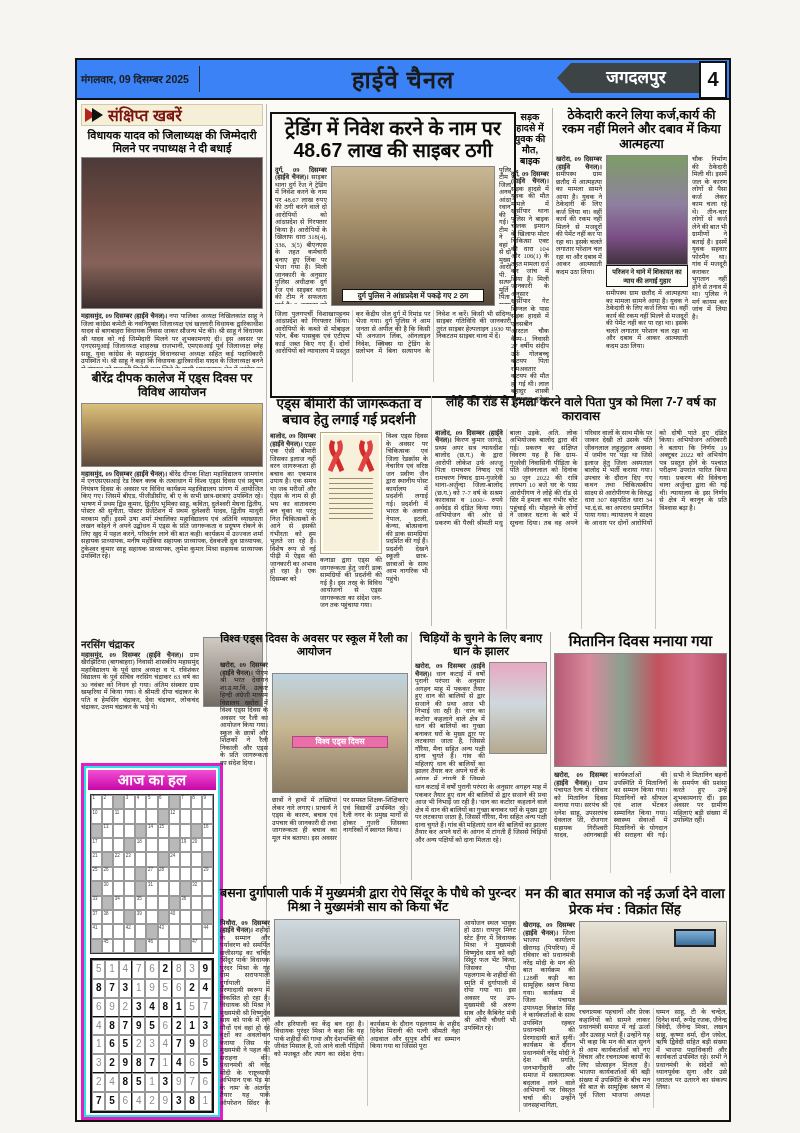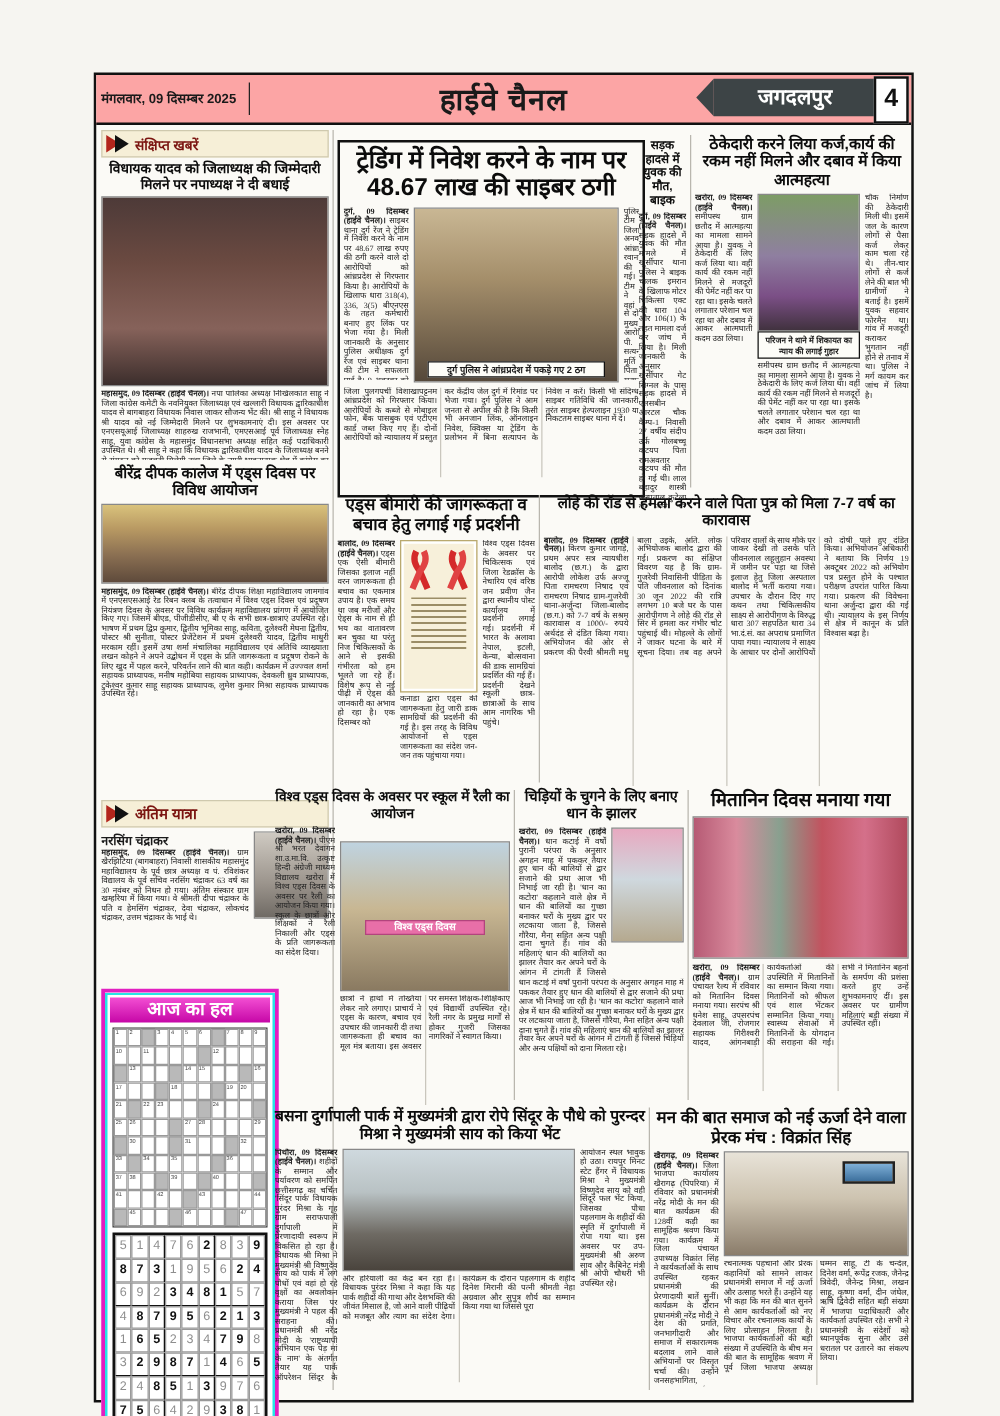--- a/index.html
+++ b/index.html
@@ -1,21 +1,21 @@
 <!DOCTYPE html>
 <html><head>
 <meta charset="utf-8">
 <style>
   html,body{margin:0;padding:0;background:#e9e7e2;}
   .canvas{position:relative;width:800px;height:1133px;background:#f6f5f1;margin:0 auto;overflow:hidden;
           font-family:"Liberation Serif","DejaVu Serif",serif;color:#1a1a1a;}
   .sheet{position:absolute;left:75px;top:58px;width:652px;height:1060px;background:#fbfaf6;border:2px solid #111;}
   .abs{position:absolute;}
   
-  .hdr{position:absolute;left:0;top:0;width:100%;height:38px;border-bottom:2px solid #111;background:#fca5a5;}
+  .hdr{position:absolute;left:0;top:0;width:100%;height:38px;border-bottom:2px solid #111;background:#3b82f6;}
   .hdr-date{position:absolute;left:4px;top:6px;width:118px;height:26px;border-right:1.5px solid #222;
             font-family:"Liberation Sans",sans-serif;font-weight:bold;font-size:10.5px;line-height:26px;}
   .hdr-title{position:absolute;left:0;right:0;top:2px;text-align:center;font-family:"Liberation Sans",sans-serif;
              font-weight:bold;font-size:24px;letter-spacing:1px;}
   .hdr-ed{position:absolute;right:28px;top:3px;width:130px;height:30px;background:#3d4446;color:#fff;
           font-family:"Liberation Sans",sans-serif;font-weight:bold;font-size:17px;text-align:center;line-height:30px;}
   .hdr-ed:before{content:"";position:absolute;left:-14px;top:0;border-right:14px solid #3d4446;
                  border-top:15px solid transparent;border-bottom:15px solid transparent;}
   .hdr-pg{position:absolute;right:2px;top:1px;width:24px;height:34px;background:#fff;border:2px solid #111;
           font-family:"Liberation Sans",sans-serif;font-weight:bold;font-size:20px;text-align:center;line-height:32px;color:#111;}
@@ -77,47 +77,40 @@
  <div class="sheet">
 
   <div class="hdr">
     <div class="hdr-date">मंगलवार, 09 दिसम्बर 2025</div>
     <div class="hdr-title">हाईवे चैनल</div>
     <div class="hdr-ed">जगदलपुर</div>
     <div class="hdr-pg">4</div>
   </div>
 
   <div class="abs" style="left:4px;top:44px;width:182px;">
-    <div class="sec-head" style="height:20px;font-size:11px;">
+    <div class="sec-head" style="height:20px;font-size:16px;">
       <span class="sec-arrows">
             <span class="tri red"></span>
             <span class="tri"></span>
           </span>
       <span>संक्षिप्त खबरें</span>
     </div>
     <div class="hl" style="font-size:11px;margin-top:3px;">विधायक यादव को जिलाध्यक्ष की जिम्मेदारी मिलने पर नपाध्यक्ष ने दी बधाई</div>
     <div class="ph p-group1" style="height:150px;margin-top:3px;"></div>
     <div class="body-t" style="height:56px;margin-top:3px;">
       <span class="dl">महासमुंद, 09 दिसम्बर (हाईवे चैनल)।</span>
       <span>नपा पालिका अध्यक्ष निखिलकांत साहू ने जिला कांग्रेस कमेटी के नवनियुक्त जिलाध्यक्ष एवं खल्लारी विधायक द्वारिकाधीश यादव से बागबाहरा विधायक निवास जाकर सौजन्य भेंट की। श्री साहू ने विधायक श्री यादव को नई जिम्मेदारी मिलने पर शुभकामनाएं दी। इस अवसर पर एनएसयूआई जिलाध्यक्ष शाहरुख राजभानी, एमएसआई पूर्व जिलाध्यक्ष स्नेह साहू, युवा कांग्रेस के महासमुंद विधानसभा अध्यक्ष सहित कई पदाधिकारी उपस्थित थे। श्री साहू ने कहा कि विधायक द्वारिकाधीश यादव के जिलाध्यक्ष बनने से संगठन को मजबूती मिलेगी तथा जिले के न्यारी भावनात्मक क्षेत्र में कांग्रेस का परचम लहराएगा।</span>
     </div>
     <div class="hl" style="font-size:12px;margin-top:4px;">बीरेंद्र दीपक कालेज में एड्स दिवस पर विविध आयोजन</div>
     <div class="ph p-class" style="height:62px;margin-top:3px;"></div>
     <div class="body-t" style="height:164px;margin-top:3px;">
       <span class="dl">महासमुंद, 09 दिसम्बर (हाईवे चैनल)।</span>
       <span>बीरेंद्र दीपक शिक्षा महाविद्यालय जामगांव में एनएसएसआई रेड रिबन क्लब के तत्वाधान में विश्व एड्स दिवस एवं प्रदूषण नियंत्रण दिवस के अवसर पर विविध कार्यक्रम महाविद्यालय प्रांगण में आयोजित किए गए। जिसमें बीएड, पीजीडीसीए, बी ए के सभी छात्र-छात्राएं उपस्थित रहे। भाषण में प्रथम द्विप्र कुमार, द्वितीय भूमिका साहू, कविता, दुलेश्वरी मेघना द्वितीय, पोस्टर श्री सुनीता, पोस्टर प्रेजेंटेशन में प्रथम दुलेश्वरी यादव, द्वितीय माधुरी मरकाम रहीं। इसमें उषा शर्मा मंचालिका महाविद्यालय एवं अतिथि व्याख्याता लखन कोहने ने अपने उद्बोधन में एड्स के प्रति जागरूकता व प्रदूषण रोकने के लिए खुद में पहल करने, परिवर्तन लाने की बात कही। कार्यक्रम में उज्ज्वल शर्मा सहायक प्राध्यापक, मनीष महोबिया सहायक प्राध्यापक, देवकली ध्रुव प्राध्यापक, टुकेश्वर कुमार साहू सहायक प्राध्यापक, लुमेश कुमार मिश्रा सहायक प्राध्यापक उपस्थित रहे।</span>
     </div>
 
-    <div class="sec-head" style="height:20px;font-size:12px;margin-top:6px;">
-      <span class="sec-arrows">
-            <span class="tri red"></span>
-            <span class="tri"></span>
-          </span>
-      <span>अंतिम यात्रा</span>
-    </div>
     <div style="margin-top:3px;overflow:hidden;">
       <div class="ph p-portrait" style="float:right;width:58px;height:68px;margin-left:4px;"></div>
       <div class="obit-name">नरसिंग चंद्राकर</div>
       <div class="body-t" style="height:104px;">
         <span class="dl">महासमुंद, 09 दिसम्बर (हाईवे चैनल)।</span>
         <span>ग्राम खैरझिटिया (बागबाहरा) निवासी शासकीय महासमुंद महाविद्यालय के पूर्व छात्र अध्यक्ष व पं. रविशंकर विद्यालय के पूर्व सचिव नरसिंग चंद्राकर 63 वर्ष का 30 नवंबर को निधन हो गया। अंतिम संस्कार ग्राम खम्हरिया में किया गया। वे श्रीमती दीपा चंद्राकर के पति व हेमसिंग चंद्राकर, देवा चंद्राकर, लोकचंद चंद्राकर, उत्तम चंद्राकर के भाई थे।</span>
       </div>
     </div>
 
     <div class="pzl" style="width:136px;margin-top:8px;">

